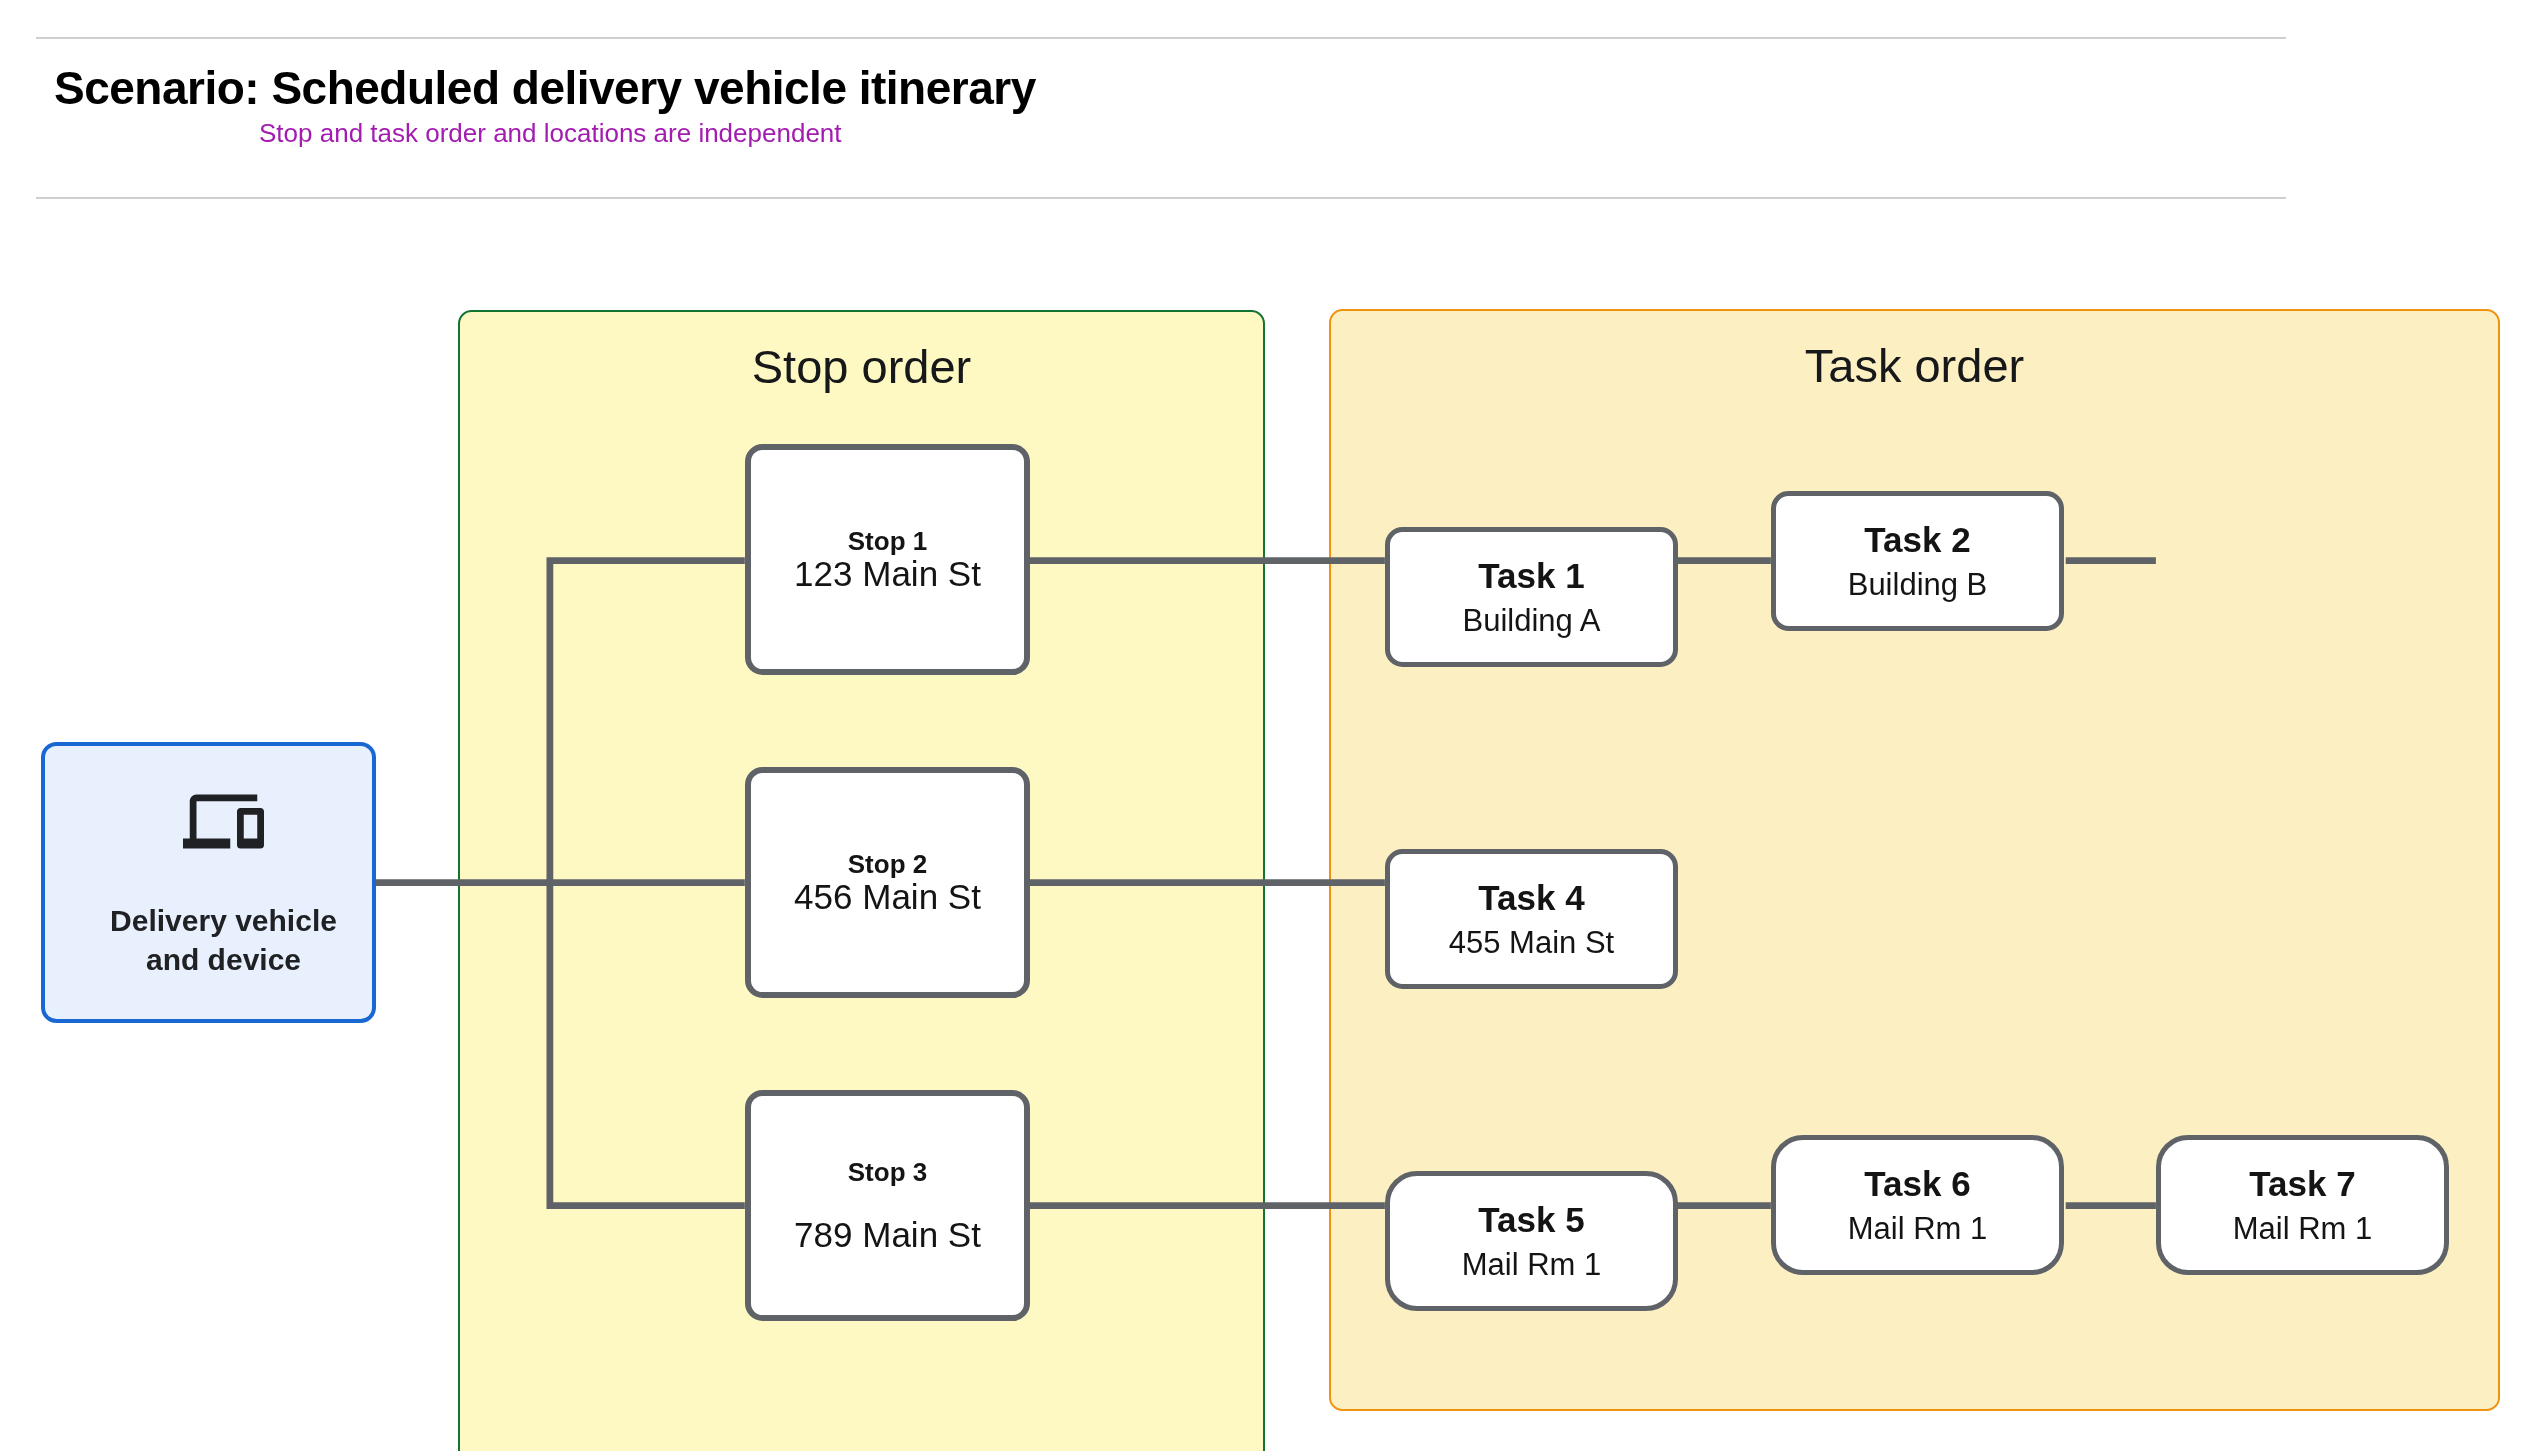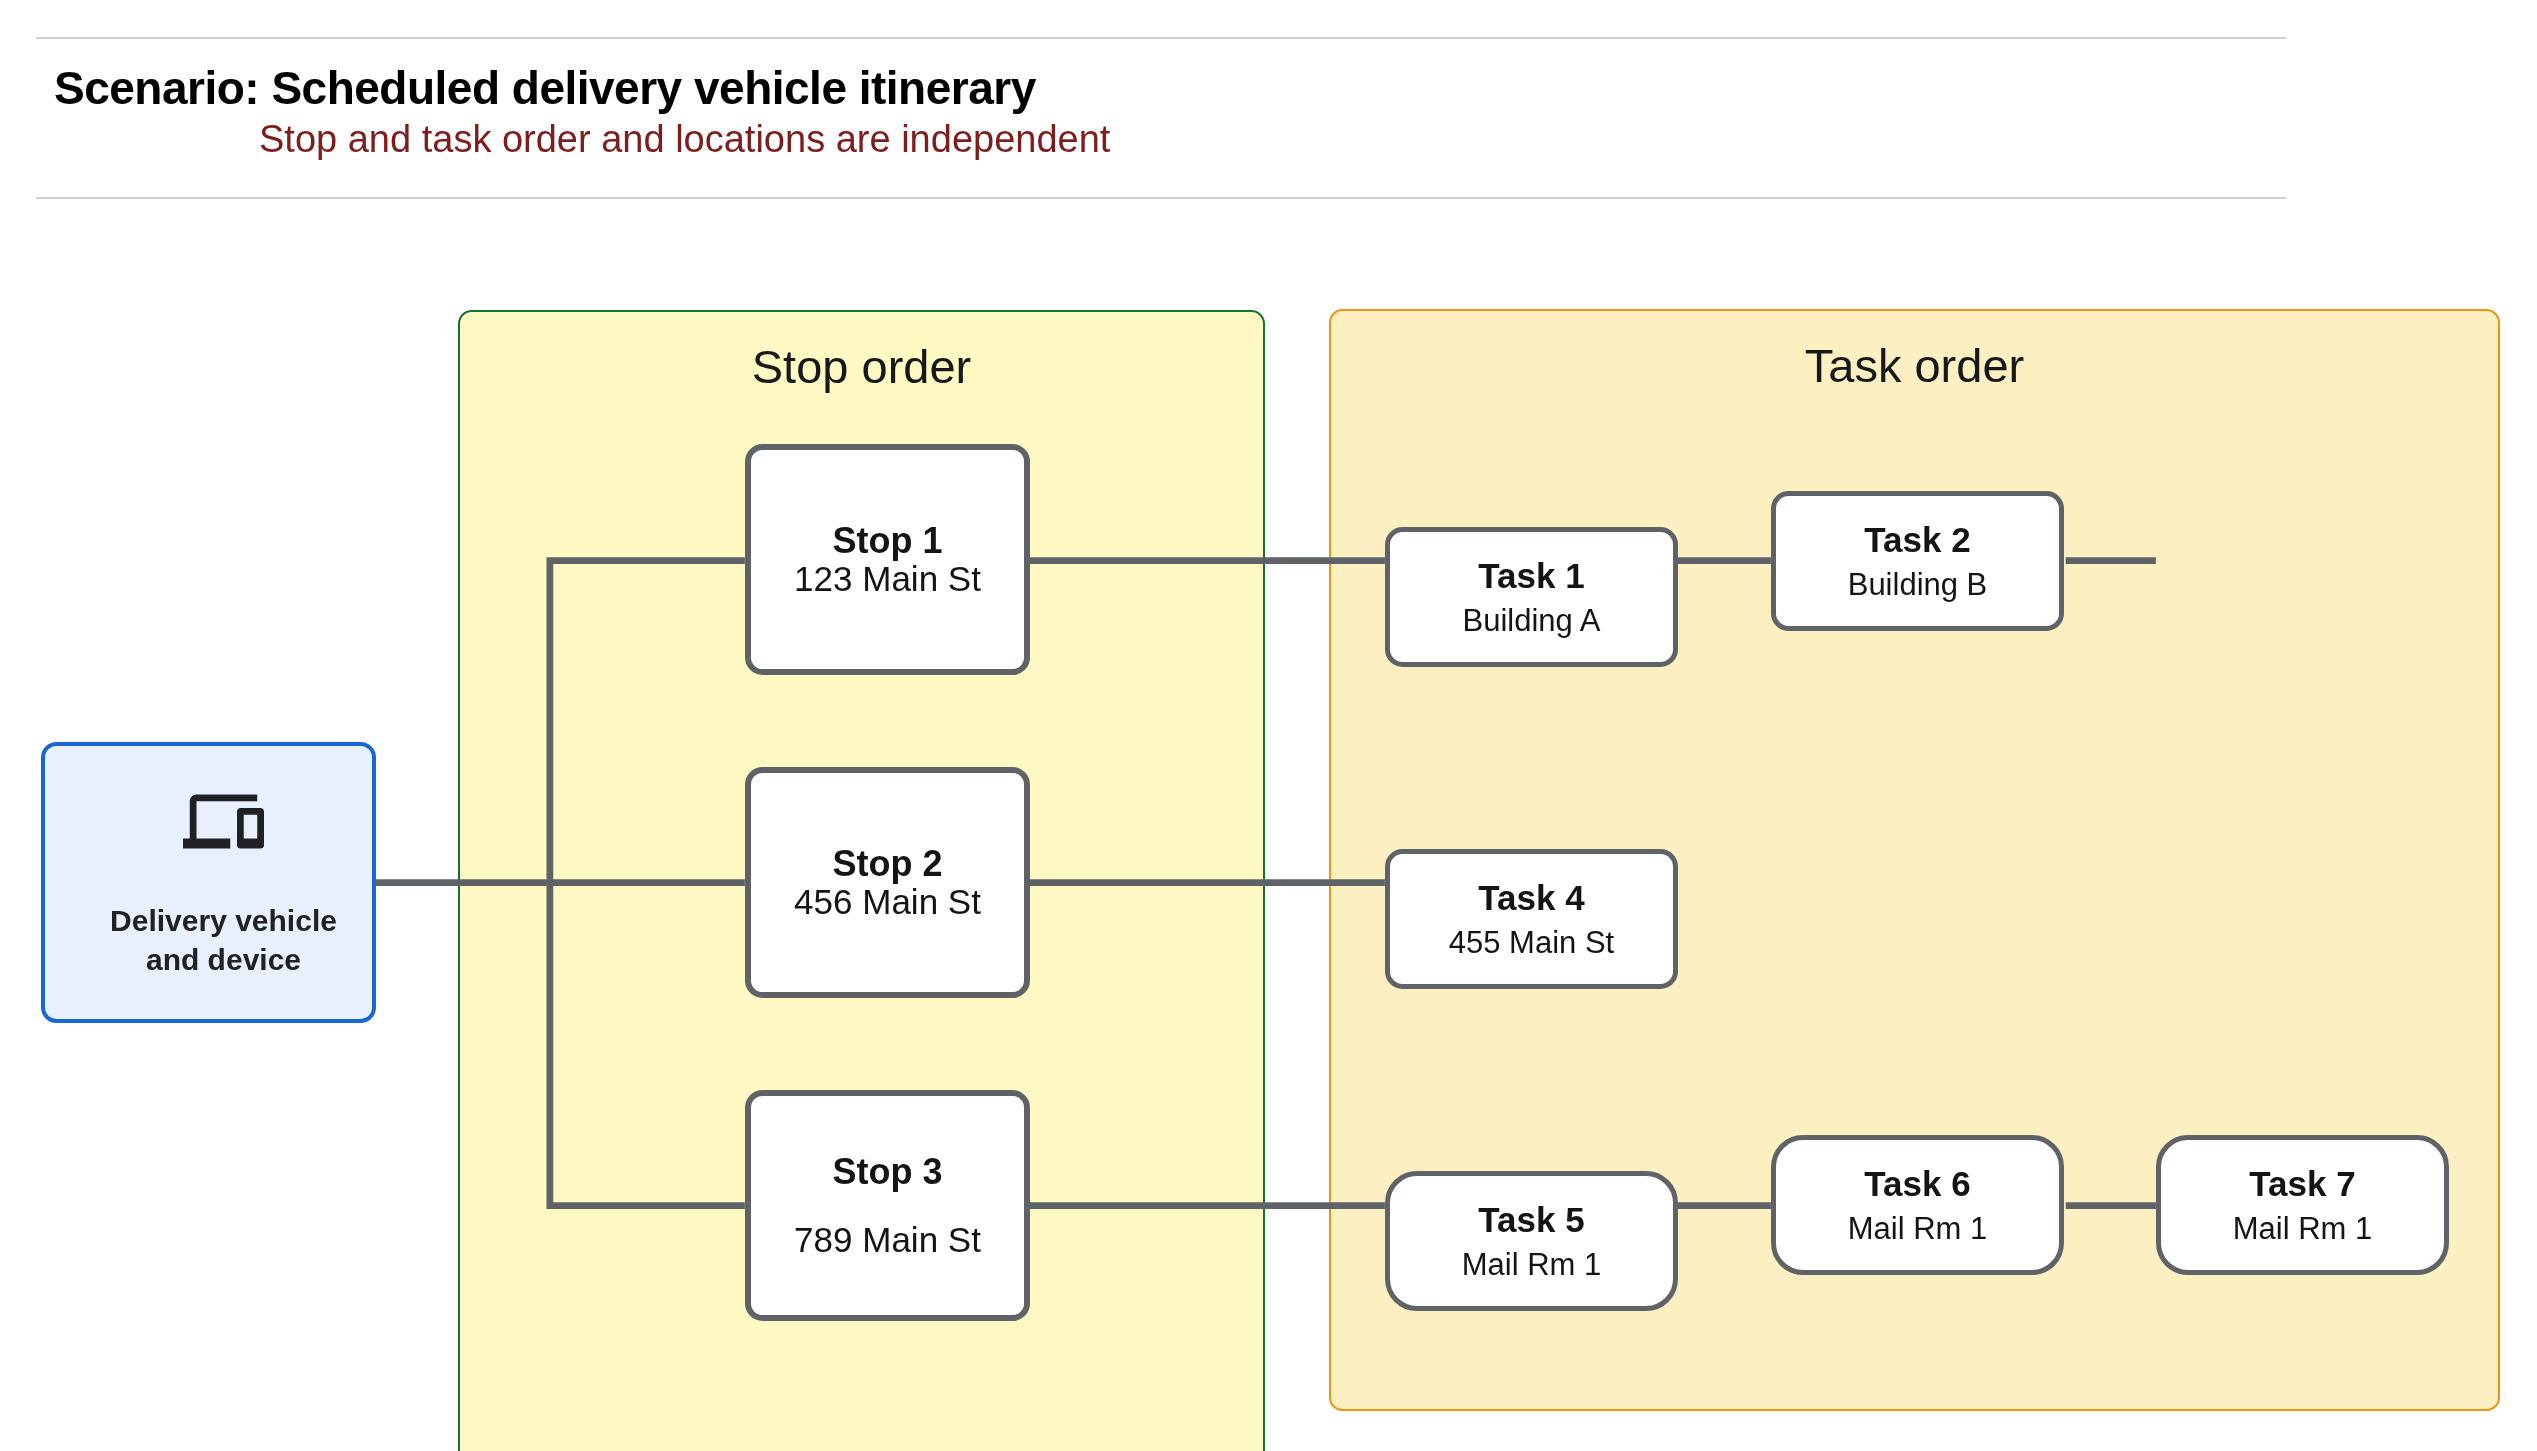--- a/index.html
+++ b/index.html
@@ -30,23 +30,23 @@
     font-size: 46px;
     font-weight: 700;
     letter-spacing: -0.5px;
     color: #000000;
     white-space: nowrap;
   }
   .page-subtitle {
     position: absolute;
     left: 259px;
     top: 118px;
-    font-size: 38px;
+    font-size: 26px;
     font-weight: 400;
-    color: #7f1d1d;
+    color: #a21caf;
     white-space: nowrap;
   }
 
   
   .panel {
     position: absolute;
     box-sizing: border-box;
     border-radius: 13.6px;
   }
   .panel-stop {
@@ -97,21 +97,21 @@
     justify-content: center;
     text-align: center;
   }
   .node .node-title { font-weight: 700; color: #141414; }
   .node .node-sub   { font-weight: 400; color: #141414; }
 
   .stop-node {
     left: 745px;
     width: 285px; height: 231px;
   }
-  .stop-node .node-title { font-size: 36px; line-height: 1.0; }
+  .stop-node .node-title { font-size: 26px; line-height: 1.0; }
   .stop-node .node-sub   { font-size: 35px; line-height: 1.0; margin-top: 2px; }
   #stop1 { top: 444px; }
   #stop2 { top: 767px; }
   #stop3 { top: 1090px; gap: 30px; }
 
   .task-node {
     width: 293px; height: 140px;
     border-width: 5.8px;
   }
   .task-node .node-title { font-size: 35px; line-height: 1.0; }

